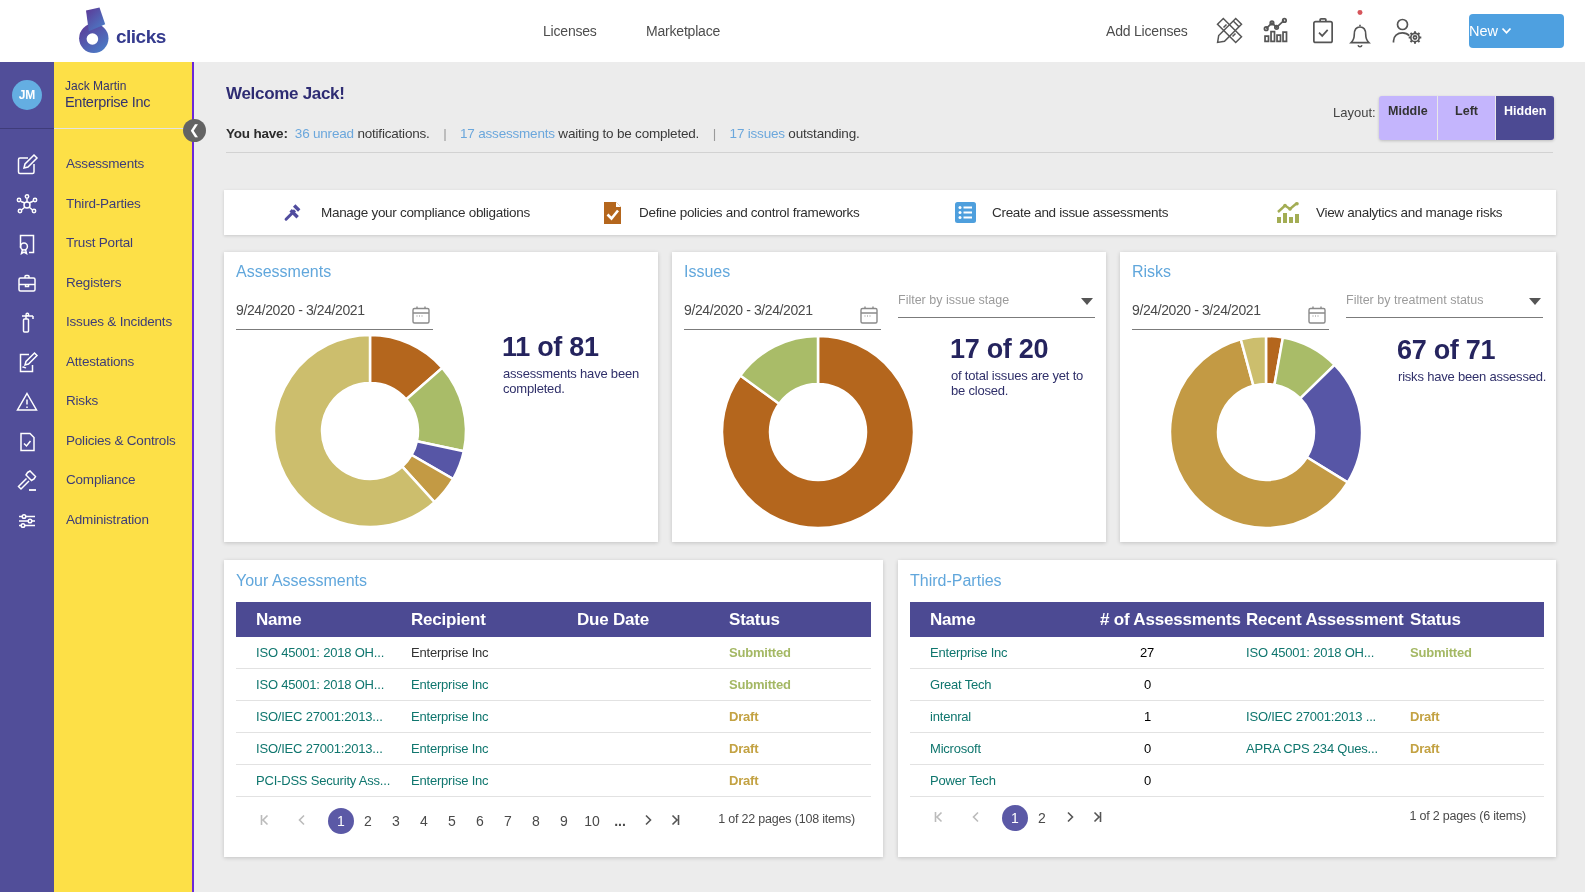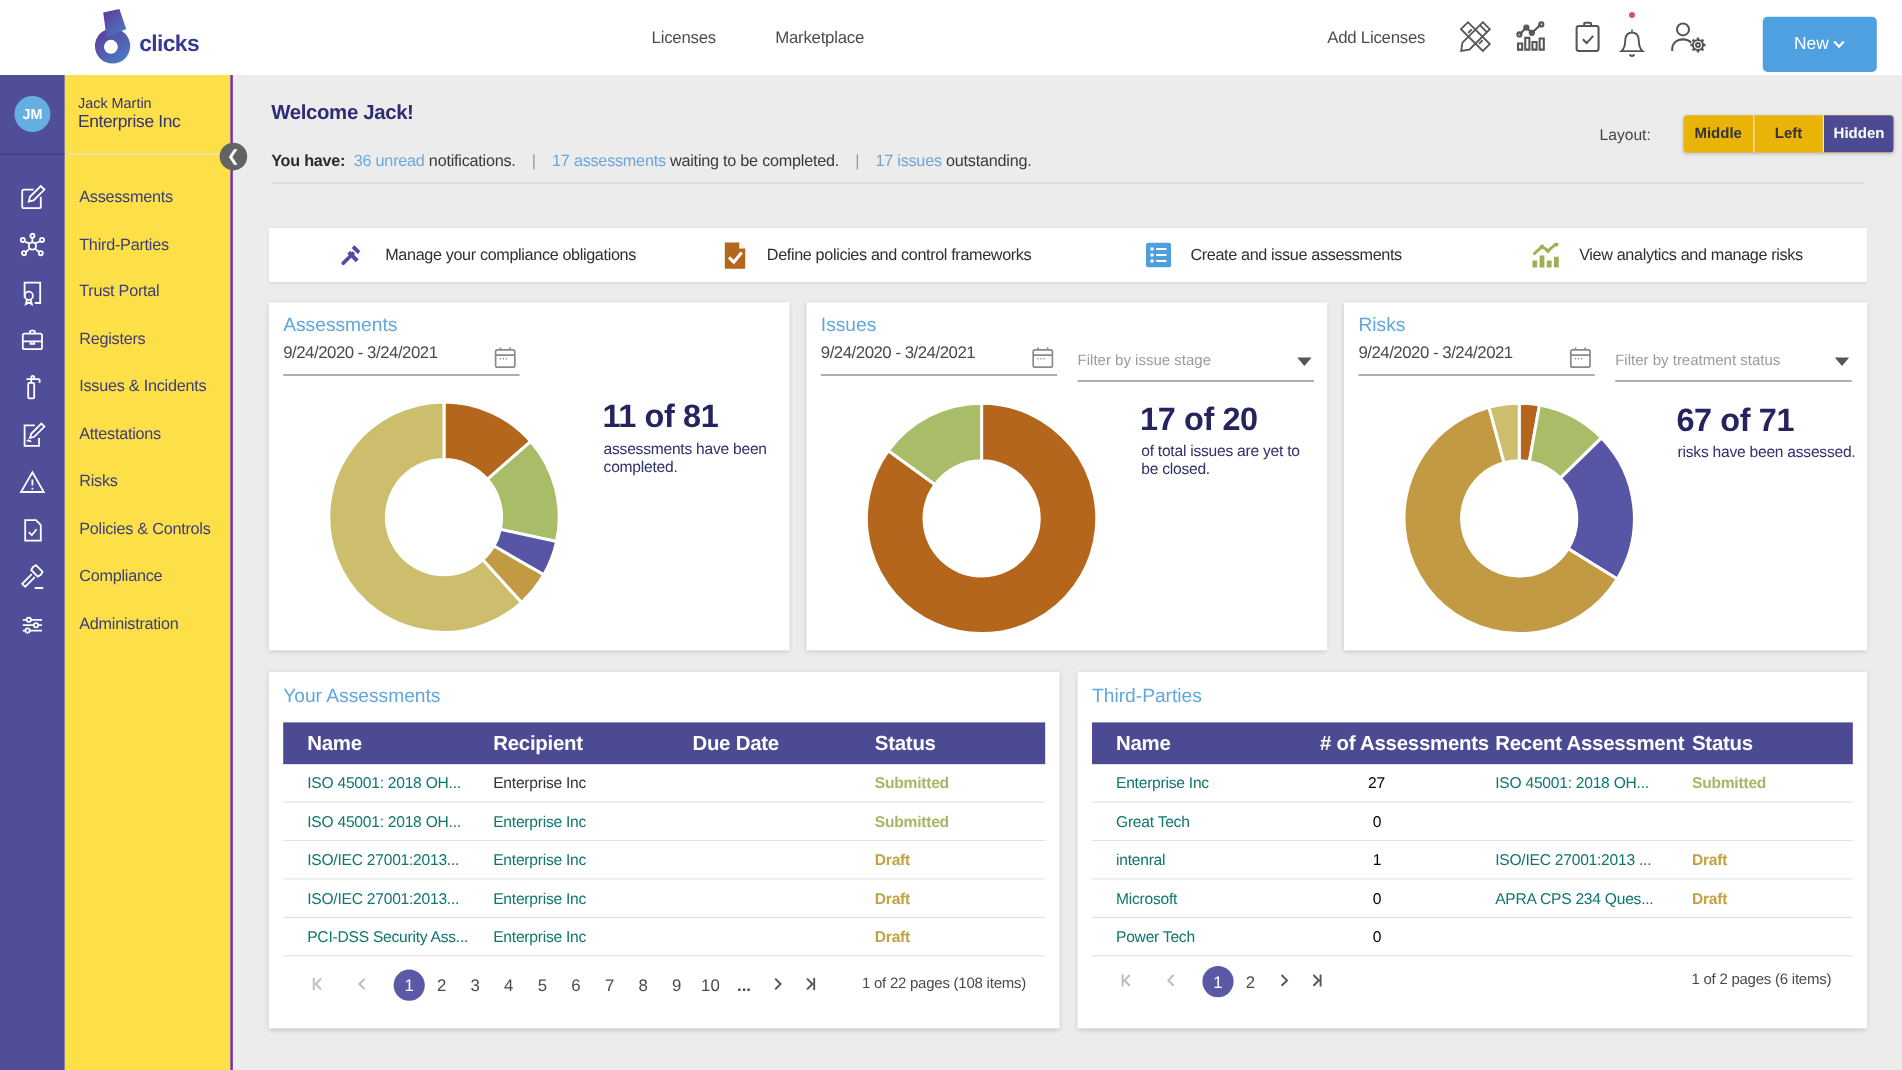--- a/index.html
+++ b/index.html
@@ -4,47 +4,47 @@
 <style>
 * { margin:0; padding:0; box-sizing:border-box; }
 html,body { width:1585px; height:892px; overflow:hidden; font-family:"Liberation Sans", sans-serif; background:#ececec; }
 .header { position:fixed; top:0; left:0; width:1585px; height:62px; background:#fff; z-index:30; }
 .logo { position:absolute; left:79px; top:7px; }
 .nav { position:absolute; top:0; height:62px; line-height:62px; font-size:14px; color:#4d4d4d; letter-spacing:-0.2px; }
 .nav-dash { left:543px; }
 .nav-market { left:646px; }
 .addlic { position:absolute; left:1106px; top:0; height:62px; line-height:62px; font-size:14px; color:#4d4d4d; letter-spacing:-0.2px; }
 .hicon { position:absolute; top:17px; color:#555; }
-.newbtn { position:absolute; left:1469px; top:14px; width:95px; height:46px; background:#4ea0e0; border-radius:4px; color:#fff; font-size:14.5px; display:flex; align-items:center; justify-content:center; }
+.newbtn { position:absolute; left:1469px; top:14px; width:95px; height:34px; background:#4ea0e0; border-radius:4px; color:#fff; font-size:14.5px; display:flex; align-items:center; }
 .rail { position:fixed; top:62px; left:0; width:54px; height:830px; background:#514e99; z-index:20; }
 .avatar { position:absolute; left:12px; top:18px; width:30px; height:30px; border-radius:50%; background:#64aee2; color:#fff; font-size:12px; font-weight:bold; text-align:center; line-height:30px; }
 .ricon { position:absolute; left:15px; color:#fff; }
 .smenu { position:fixed; top:62px; left:54px; width:140px; height:830px; background:#fde047; z-index:20; border-right:2px solid #6d28d9;}
 .uname { position:absolute; left:11px; top:17px; font-size:12px; color:#33336e; }
 .ucorp { position:absolute; left:11px; top:32px; font-size:14.5px; color:#33336e; letter-spacing:-0.3px;}
 
 .mitem { position:absolute; left:12px; font-size:13.5px; color:#3d3d78; letter-spacing:-0.2px; white-space:nowrap; }
 .collapse { position:fixed; left:183px; top:119px; width:23px; height:23px; border-radius:50%; background:#636363; z-index:25; color:#fff; text-align:center; line-height:21px; font-size:13px;}
 .main { position:absolute; left:194px; top:62px; width:1391px; height:830px; background:#ececec; }
 .welcome { position:absolute; left:32px; top:22px; font-size:17px; font-weight:bold; color:#2e2c73; letter-spacing:-0.3px; }
 .youhave { position:absolute; left:32px; top:64px; font-size:13.5px; color:#3a3a3a; letter-spacing:-0.2px; }
 .youhave b { color:#2b2b2b; }
 .youhave a { color:#6ba7dc; text-decoration:none; }
 .sep { color:#9a9a9a; padding:0 10px; }
 .laylabel { position:absolute; left:1139px; top:43px; font-size:13px; color:#444; }
-.laybtns { position:absolute; left:1185px; top:34px; width:175px; height:31px; border-radius:3px; box-shadow:0 1px 3px rgba(0,0,0,0.2); display:flex; background:#eab308; overflow:hidden;margin-left:24px;}
+.laybtns { position:absolute; left:1185px; top:34px; width:175px; height:44px; border-radius:3px; box-shadow:0 1px 3px rgba(0,0,0,0.2); display:flex; background:#c4b5fd; overflow:hidden;}
 .laybtn { flex:1; font-size:12.5px; font-weight:bold; color:#333; text-align:center; line-height:31px; border-right:1px solid #e8e8e8;}
 .laybtn.active { background:#4c4a93; color:#fff; border-right:none;}
 .hr1 { position:absolute; left:32px; top:90px; width:1327px; border-top:1px solid #d2d2d2; }
 .qbar { position:absolute; left:30px; top:128px; width:1332px; height:45px; background:#fff; box-shadow:0 1px 3px rgba(0,0,0,0.15); display:flex; align-items:center;}
 .qitem { position:absolute; display:flex; align-items:center; font-size:13.5px; letter-spacing:-0.3px; color:#2f2f2f; height:45px; top:0; }
 .qicon { margin-right:16px; }
 .card { position:absolute; background:#fff; box-shadow:0 1px 4px rgba(0,0,0,0.18); }
 .ctitle { position:absolute; left:12px; top:11px; font-size:16px; color:#61a7dc; }
-.cdate { position:absolute; left:12px; top:33px; width:197px; border-bottom:1px solid #7b7b7b; height:28px; font-size:14px; letter-spacing:-0.4px; color:#4a4a4a; }
+.cdate { position:absolute; left:12px; top:50px; width:197px; border-bottom:1px solid #7b7b7b; height:28px; font-size:14px; letter-spacing:-0.4px; color:#4a4a4a; }
 .calico { position:absolute; right:2px; top:3px; }
 .cfilter { position:absolute; top:38px; width:197px; border-bottom:1px solid #7b7b7b; height:28px; font-size:12.5px; color:#9b9b9b; padding-top:3px; }
 .tri { position:absolute; right:2px; top:8px; width:0; height:0; border-left:6px solid transparent; border-right:6px solid transparent; border-top:7px solid #555; }
 .bignum { position:absolute; font-size:27px; font-weight:bold; color:#25245e; letter-spacing:-0.3px; }
 .bigsub { position:absolute; font-size:13px; color:#30306a; line-height:15px; white-space:nowrap; letter-spacing:-0.2px; }
 .tbl { position:absolute; left:12px; right:12px; }
 .thead { display:flex; background:#4c4a93; color:#fff; font-size:17px; font-weight:bold; height:35px; align-items:center; white-space:nowrap; letter-spacing:-0.2px; }
 .trow { display:flex; font-size:13px; letter-spacing:-0.2px; height:32px; align-items:center; border-bottom:1px solid #e2e2e2; background:#fff; white-space:nowrap;}
 .trow a { color:#0f766e; text-decoration:none; }
 .st-sub { color:#a4b864; font-weight:bold; }

